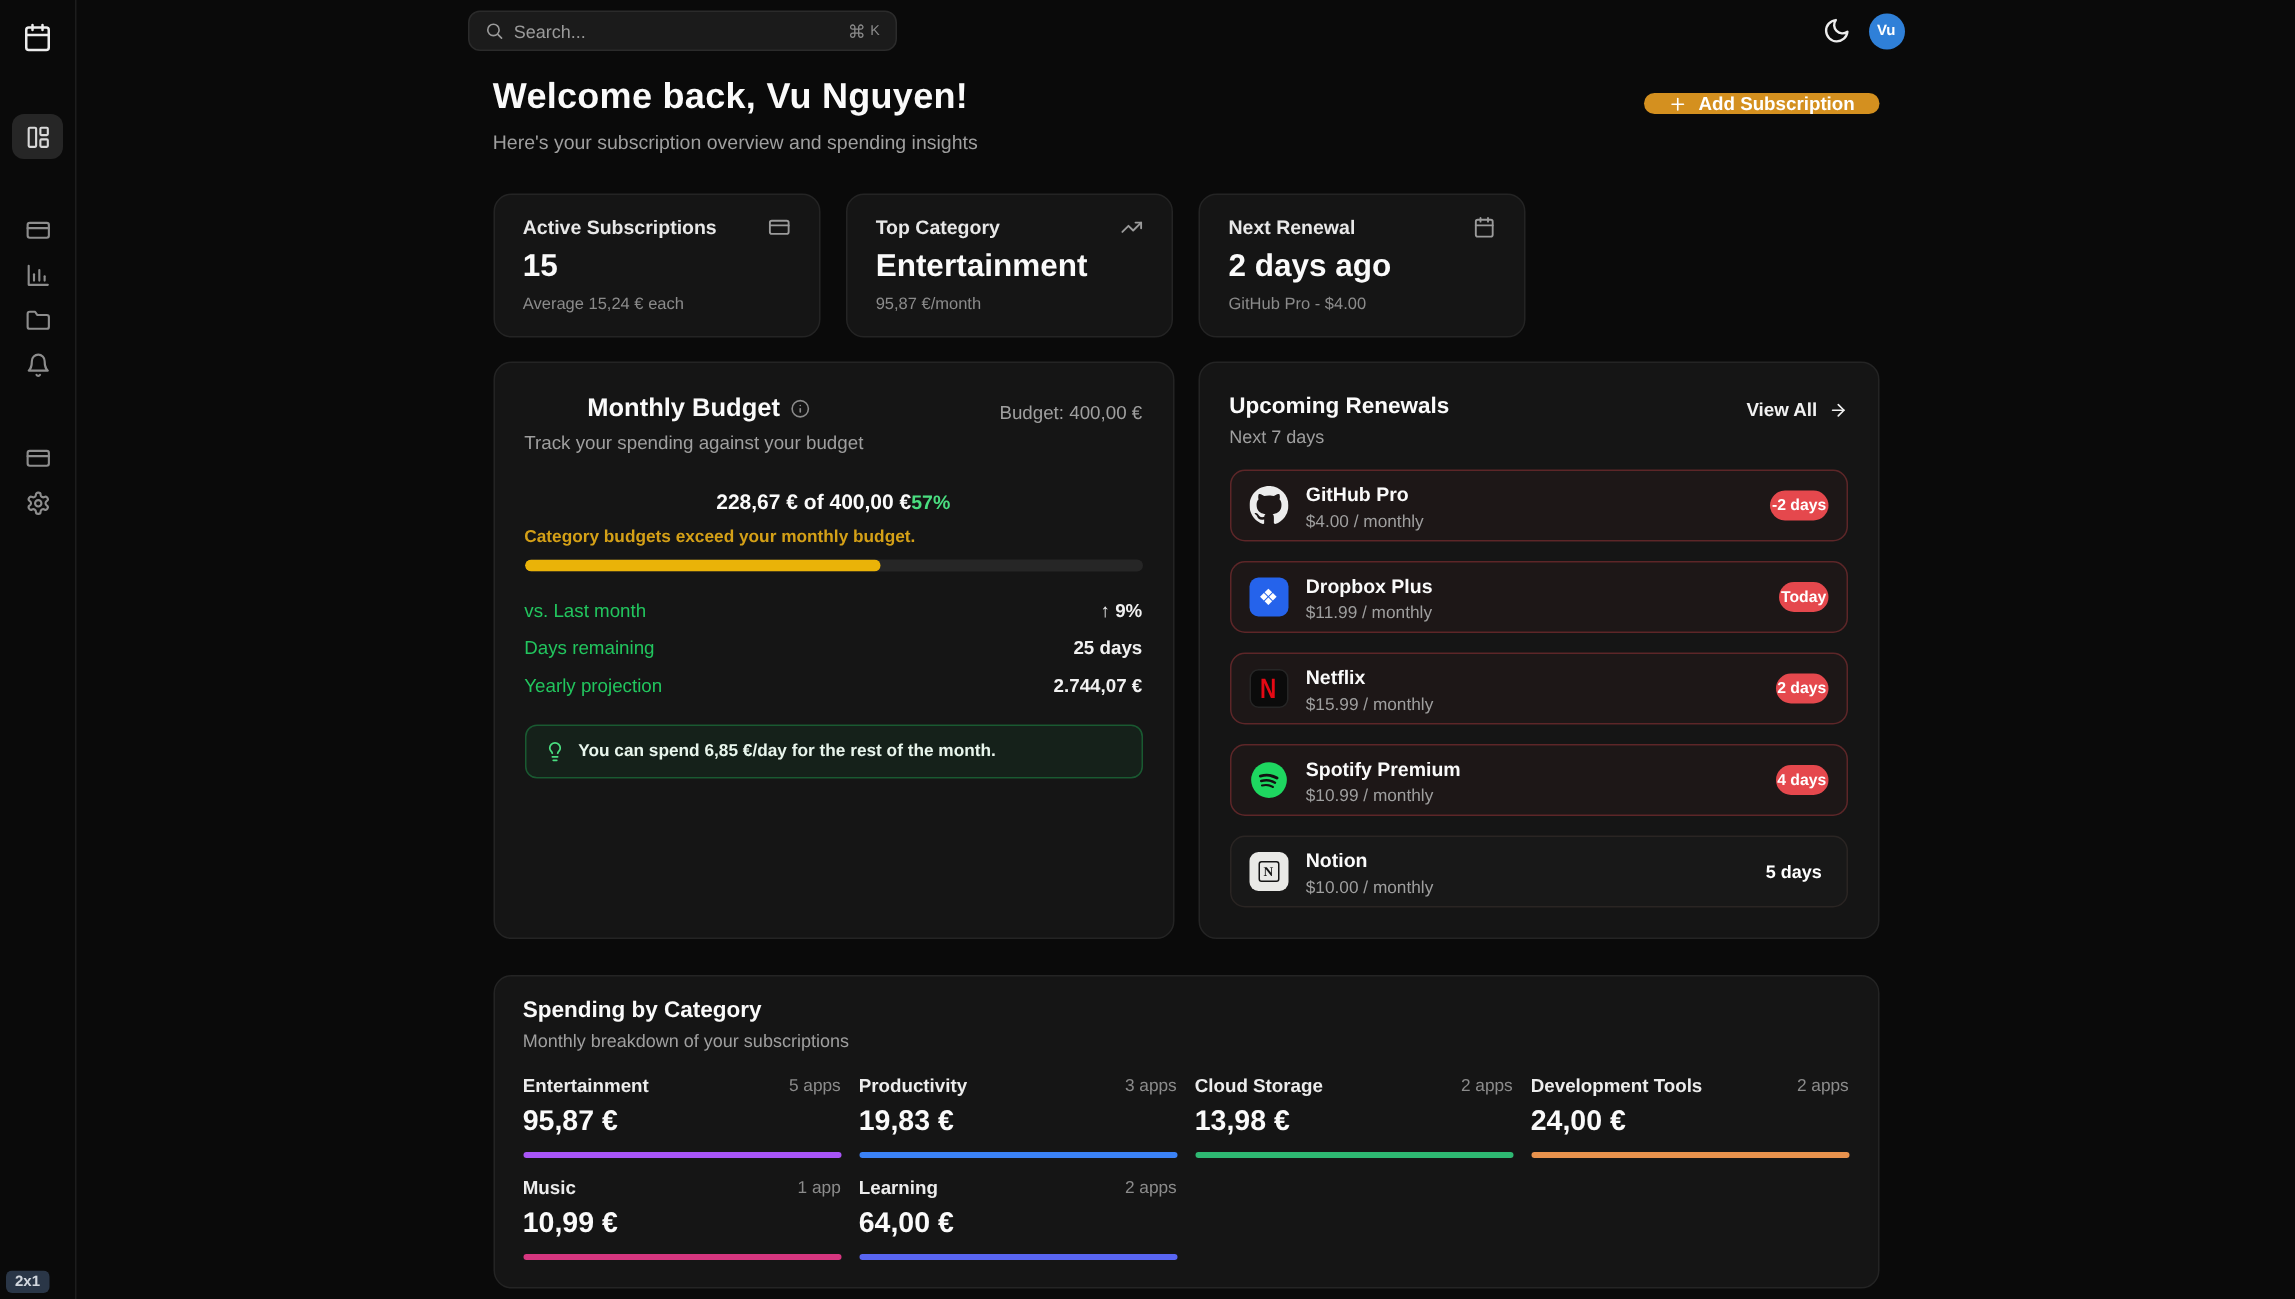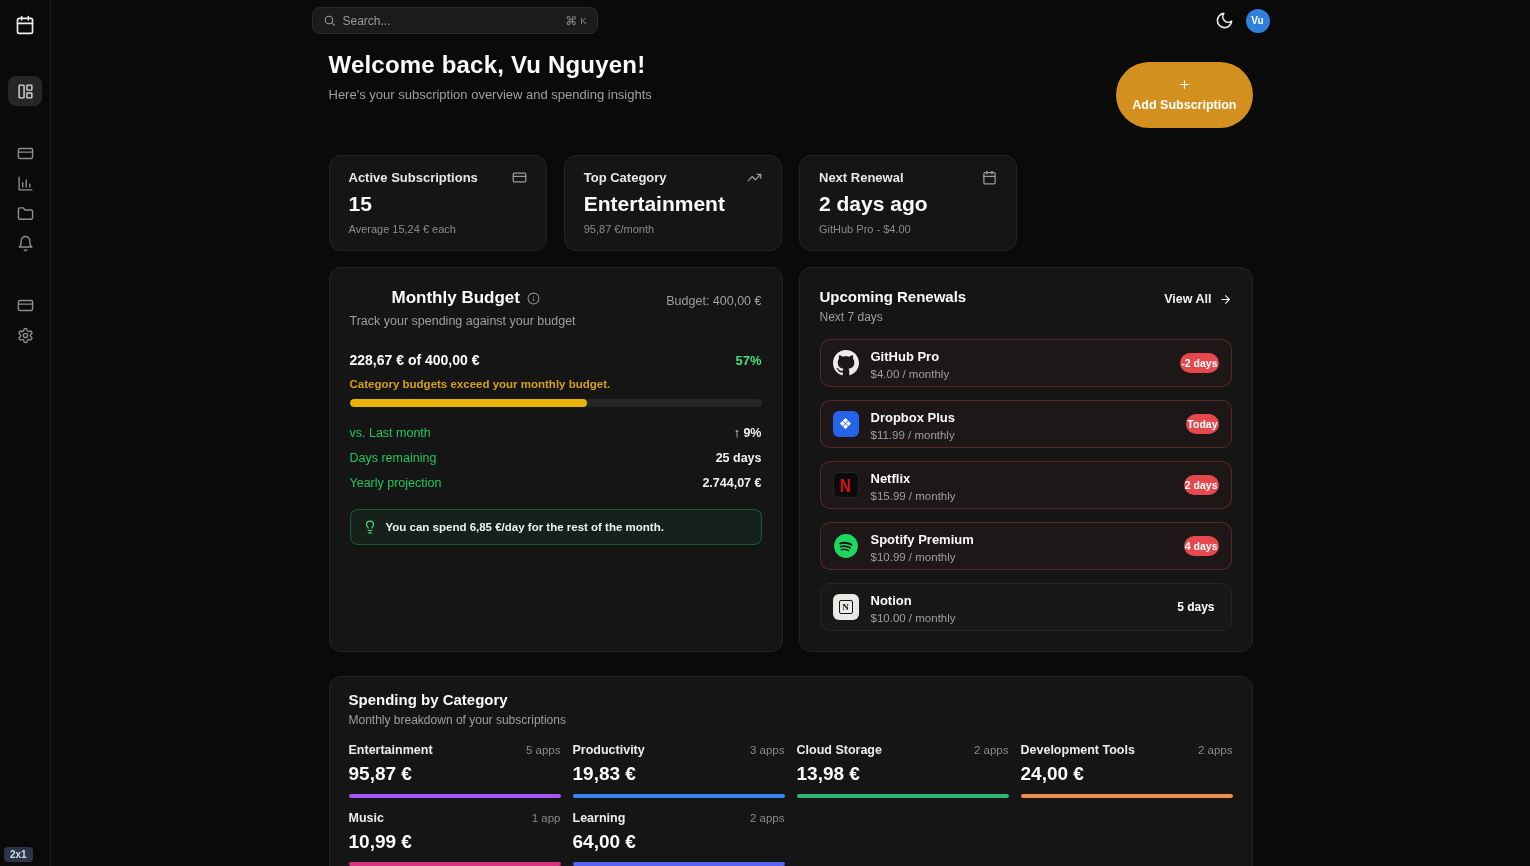--- a/index.html
+++ b/index.html
@@ -59,21 +59,21 @@
   .container { width:924px; margin:0 auto; }
 
   .page-head { margin-top:17px; display:flex; justify-content:space-between; align-items:flex-start; }
   .page-title { font-size:24px; font-weight:bold; letter-spacing:.2px; }
   .page-sub { margin-top:8px; font-size:13px; color:#9f9f9f; }
   .add-btn {
     margin-top:11px;
     display:flex; align-items:center; gap:7px;
     background:#d4901f; color:#fff; border:none; cursor:pointer;
     font-size:12.5px; font-weight:bold; font-family:"Liberation Sans",sans-serif;
-    padding:16px 16px; border-radius:999px;flex-direction:column;
+    padding:0 16px; border-radius:999px;
   }
 
   
   .card {
     background:#151515; border:1px solid #242424; border-radius:12px;
   }
   .stats { margin-top:27px; display:grid; grid-template-columns:repeat(4,1fr); gap:17px; }
   .stat-card { height:96px; padding:14px 19px; }
   .stat-top { display:flex; align-items:center; justify-content:space-between; }
   .stat-label { font-size:13px; color:#e8e8e8; font-weight:bold; }
@@ -85,21 +85,21 @@
   
   .mid { margin-top:16px; display:grid; grid-template-columns:1fr 1fr; gap:16px; align-items:stretch; }
   .mid .card { min-height:381px; padding:20px; }
 
   .b-head { display:flex; justify-content:space-between; align-items:flex-start; }
   .b-title-row { display:flex; align-items:center; gap:7px;padding-left:42px; }
   .b-title { font-size:17px; font-weight:bold; }
   .info-ic { color:#8a8a8a; cursor:pointer; }
   .b-sub { margin-top:6px; font-size:12.5px; color:#9f9f9f; }
   .b-budget { font-size:12.5px; color:#9f9f9f; margin-top:6px; }
-  .b-spent-row { margin-top:24px; display:flex; justify-content:space-between; align-items:center; }
+  .b-spent-row { margin-top:24px; display:flex; justify-content:center; align-items:center; }
   .b-spent { font-size:14px; font-weight:bold; }
   .b-pct { font-size:13px; font-weight:bold; color:#4ade80; }
   .b-warn { margin-top:10px; font-size:11.5px; font-weight:bold; color:#d4a017; }
   .track { margin-top:9px; height:8px; border-radius:999px; background:#262626; overflow:hidden; }
   .fill { height:100%; border-radius:999px; }
   .b-rows { margin-top:13px; }
   .b-row { display:flex; justify-content:space-between; align-items:center; padding:5.5px 0; }
   .b-row-label { font-size:12.5px; color:#22c55e; }
   .b-row-val { font-size:12.5px; font-weight:bold; color:#f1f1f1; }
   .tip {

